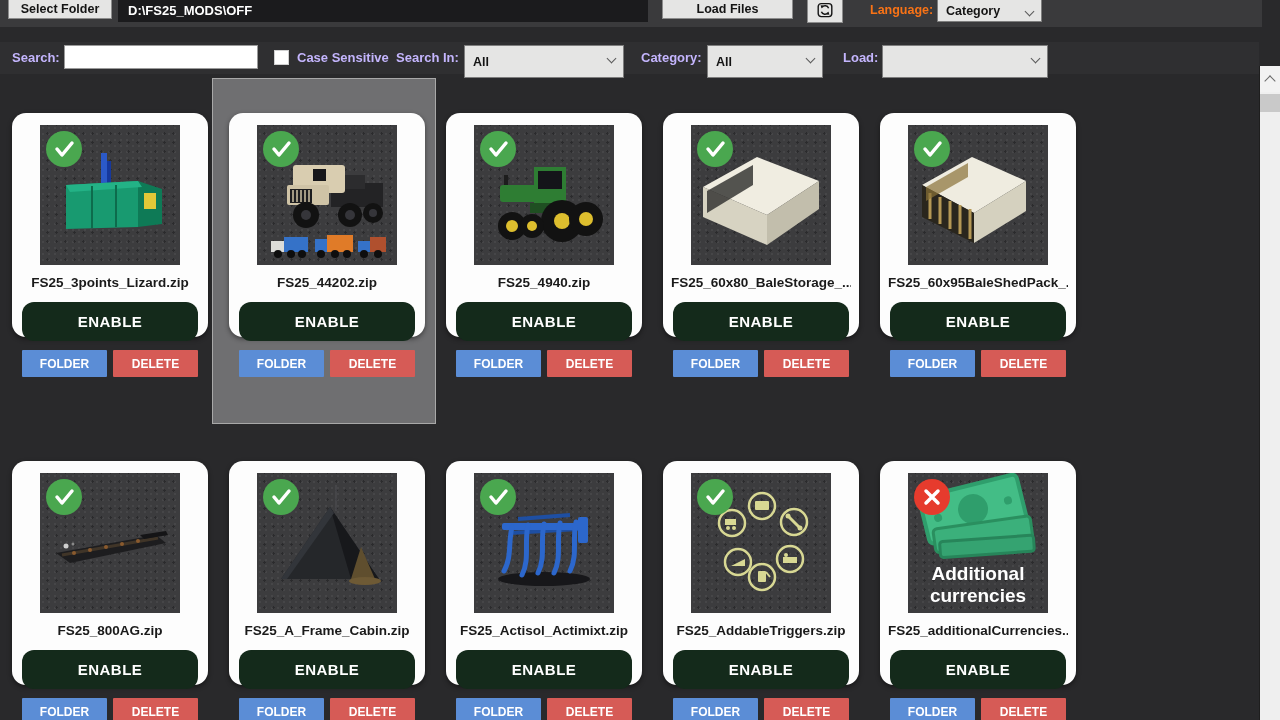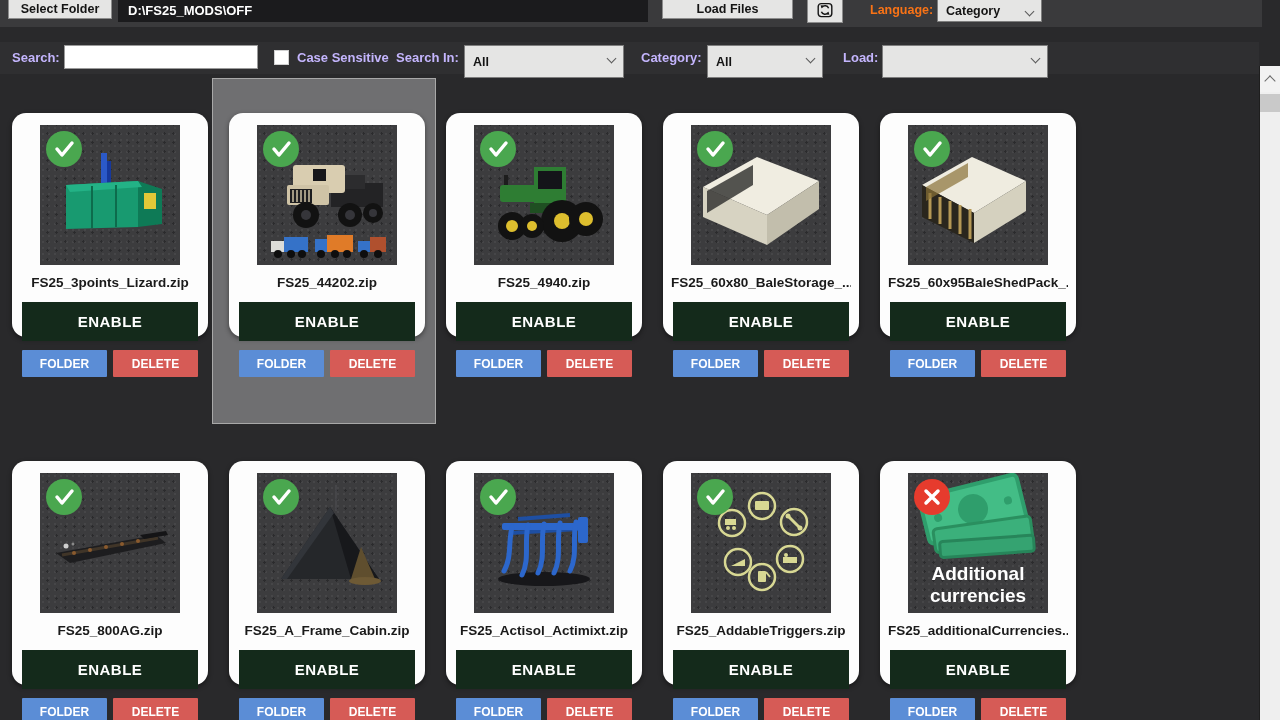--- a/index.html
+++ b/index.html
@@ -60,21 +60,21 @@
   .thumb-caption{position:absolute;left:0;right:0;bottom:6px;text-align:center;color:#fff;
                  font-weight:bold;font-size:19px;line-height:22px;}
   .status{position:absolute;left:34px;top:18px;width:36px;height:36px;border-radius:50%;}
   .status.ok{background:#4aa74f;}
   .status.err{background:#e63b2d;}
   .fname{position:absolute;left:8px;right:8px;top:162px;height:20px;text-align:center;
          font-weight:bold;font-size:13.5px;color:#1a1a1a;white-space:nowrap;overflow:hidden;}
   .btn{position:absolute;display:flex;align-items:center;justify-content:center;
        color:#fff;font-weight:bold;border-radius:1px;cursor:default;}
   .btn.enable{left:10px;top:189px;width:176px;height:39px;background:#142a1b;
-              font-size:15px;letter-spacing:.5px;border-radius:0;}
+              font-size:15px;letter-spacing:.5px;border-radius:12px;}
   .btn.folder{left:10px;top:237px;width:85px;height:27px;background:#5b8dd6;font-size:12px;}
   .btn.delete{left:101px;top:237px;width:85px;height:27px;background:#d65b56;font-size:12px;}
 </style>
 </head>
 <body>
 
 <div class="stage">
 
   <div class="topbar">
     <div class="btn-light sel-folder">Select Folder</div>

